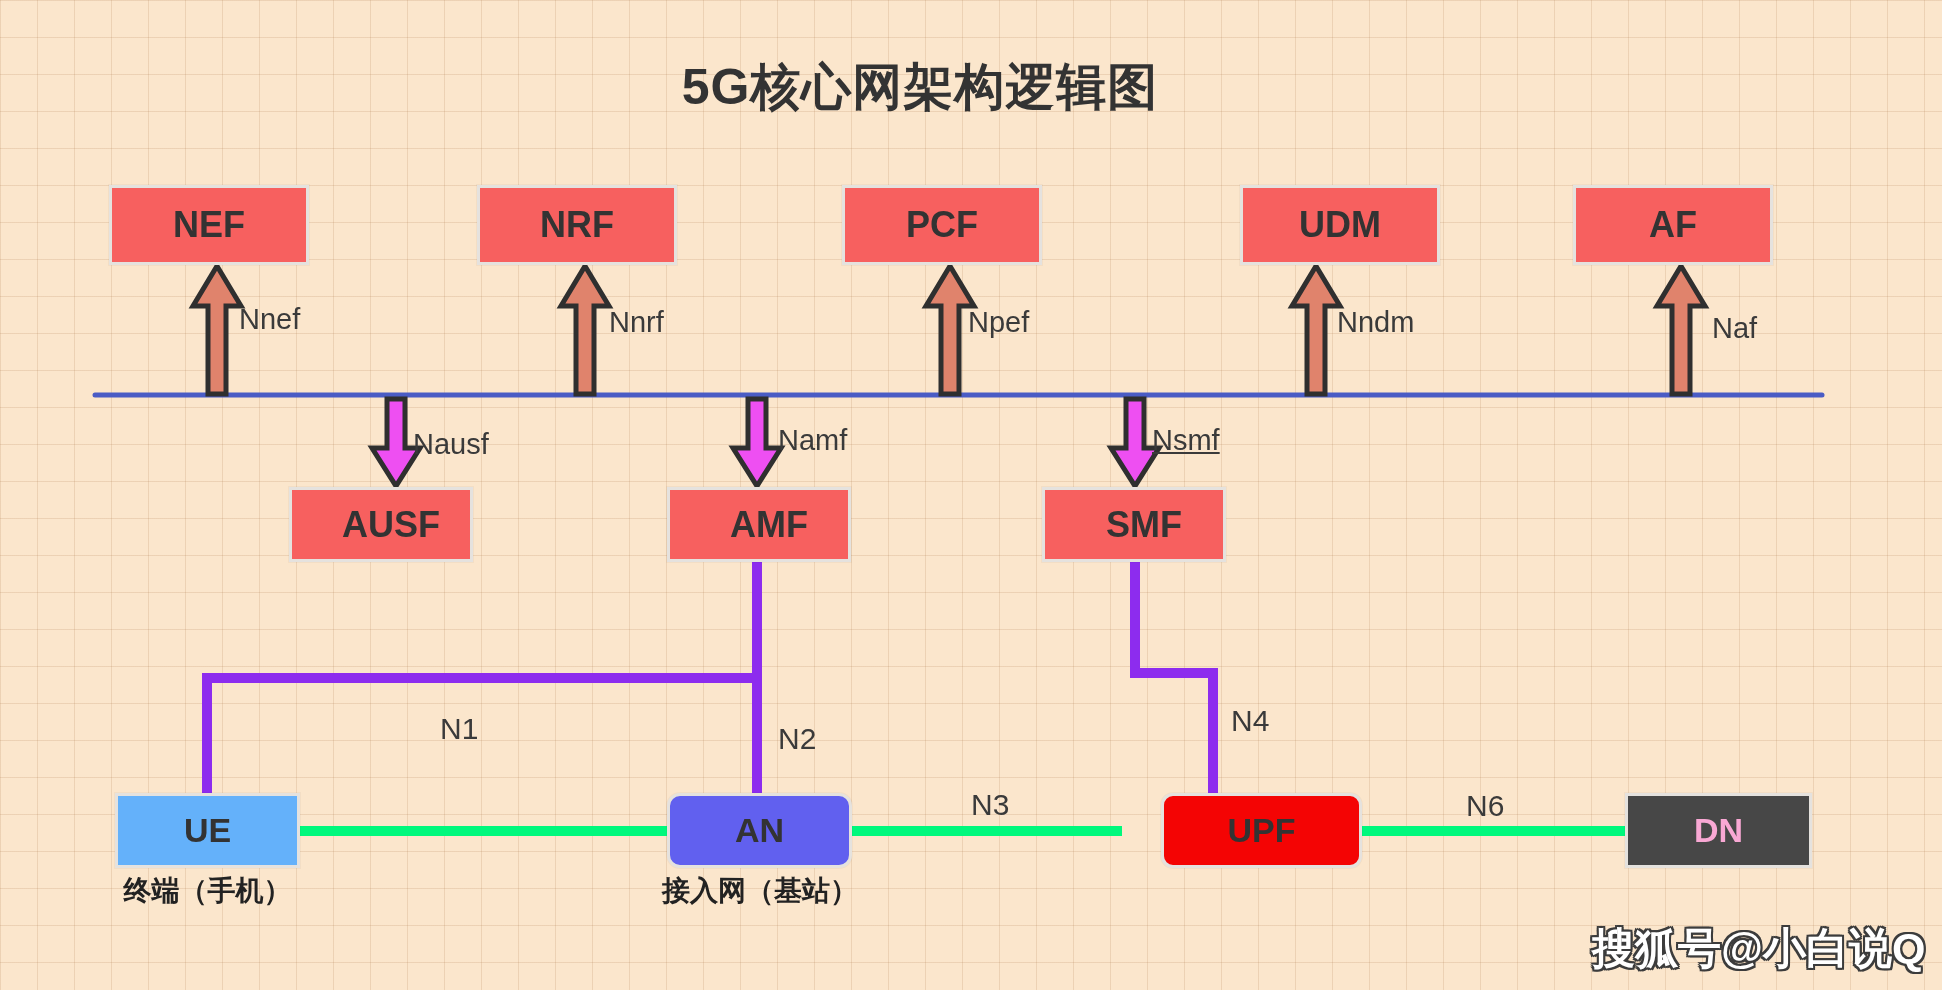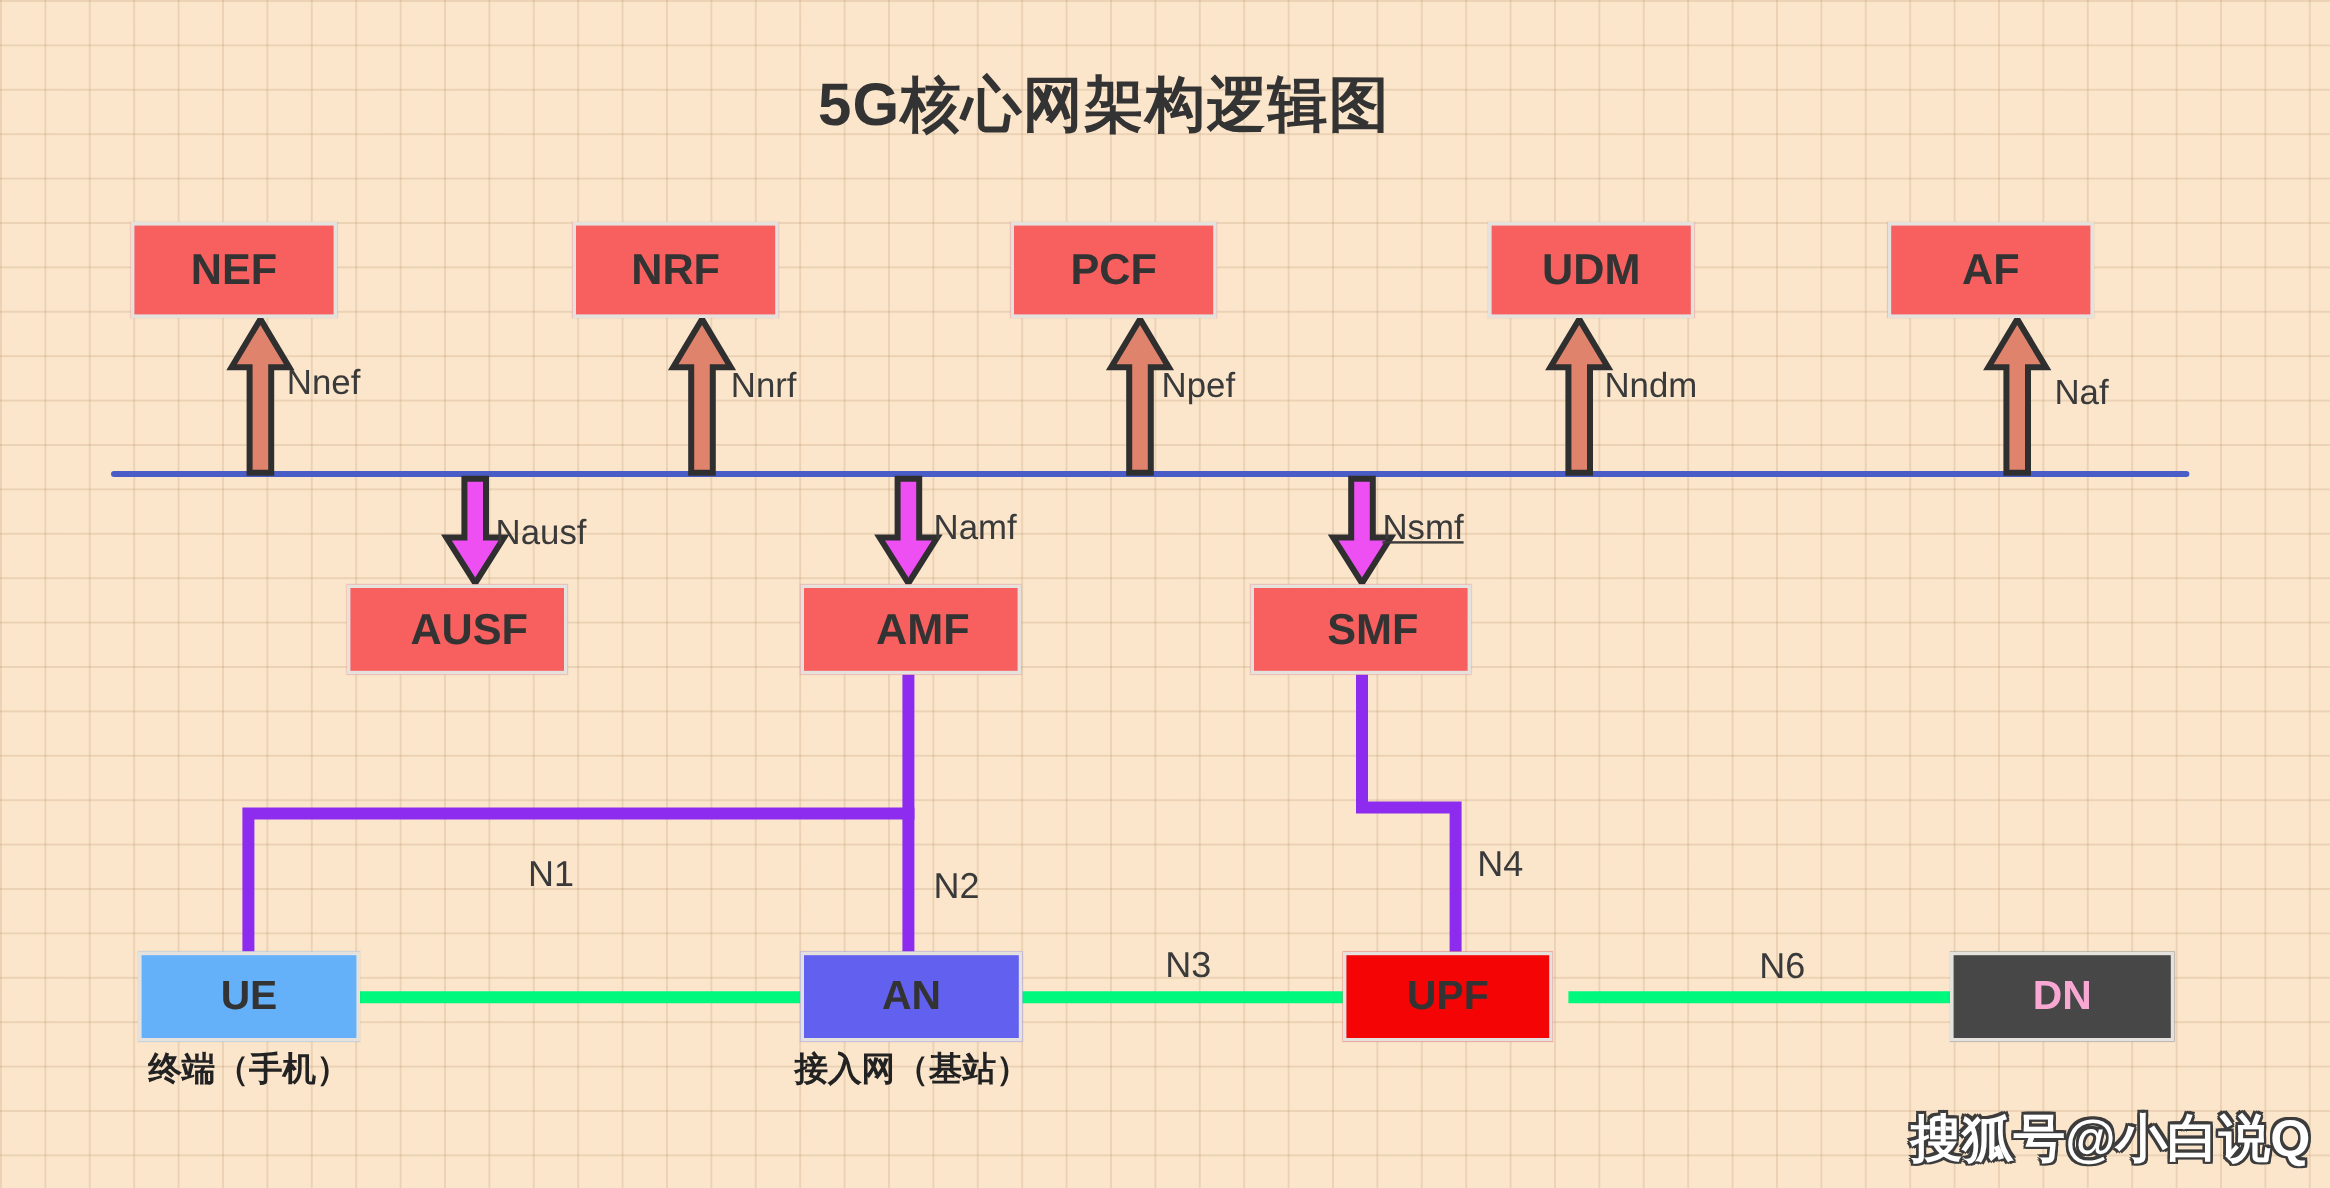--- a/index.html
+++ b/index.html
@@ -26,21 +26,21 @@
   .bus{stroke:var(--bus);stroke-width:5px;stroke-linecap:round;}
   .purple{stroke:var(--purple);stroke-width:10px;fill:none;}
   .green{stroke:var(--green);stroke-width:10px;fill:none;}
   .node{
     position:absolute;box-sizing:border-box;
     display:flex;align-items:center;justify-content:center;
     border:3px solid #e5e2de;
     font-weight:bold;font-size:36px;color:#333;
     box-shadow:0 0 0 1px rgba(0,0,0,0.03);
   }
-  .node.top{width:172px;height:80px;top:185px;background:var(--salmon);}
+  .node.top{width:200px;height:80px;top:185px;background:var(--salmon);}
   .node.mid{width:184px;height:75px;top:487px;background:var(--salmon);padding-left:20px;}
   .node.bottom{height:75px;top:793px;font-size:34px;}
   .iface{
     position:absolute;font-size:29px;color:#3a3a3a;white-space:nowrap;
   }
   .ref{
     position:absolute;font-size:30px;color:#3a3a3a;white-space:nowrap;
   }
   .caption{
     position:absolute;top:872px;text-align:center;
@@ -116,22 +116,22 @@
 
   <div class="node mid" style="left:289px;">AUSF</div>
   <div class="node mid" style="left:667px;">AMF</div>
   <div class="node mid" style="left:1042px;">SMF</div>
 
   <div class="iface" style="left:413px;top:428px;">Nausf</div>
   <div class="iface" style="left:778px;top:424px;">Namf</div>
   <div class="iface" style="left:1152px;top:424px;text-decoration:underline;">Nsmf</div>
 
   <div class="node bottom" style="left:115px;width:185px;background:var(--ue_blue);">UE</div>
-  <div class="node bottom" style="left:667px;width:185px;background:var(--an_indigo);">AN</div>
-  <div class="node bottom" style="left:1119px;width:175px;background:var(--upf_red);">UPF</div>
+  <div class="node bottom" style="left:667px;width:185px;background:var(--an_indigo);border-radius:13px;">AN</div>
+  <div class="node bottom" style="left:1161px;width:201px;background:var(--upf_red);border-radius:12px;">UPF</div>
   <div class="node bottom" style="left:1625px;width:187px;background:var(--dn_gray);color:#f9a8d4;">DN</div>
 
   <div class="caption" style="left:115px;width:185px;">终端（手机）</div>
   <div class="caption" style="left:662px;width:195px;">接入网（基站）</div>
 
   <div class="ref" style="left:440px;top:712px;">N1</div>
   <div class="ref" style="left:778px;top:722px;">N2</div>
   <div class="ref" style="left:971px;top:788px;">N3</div>
   <div class="ref" style="left:1231px;top:704px;">N4</div>
   <div class="ref" style="left:1466px;top:789px;">N6</div>

